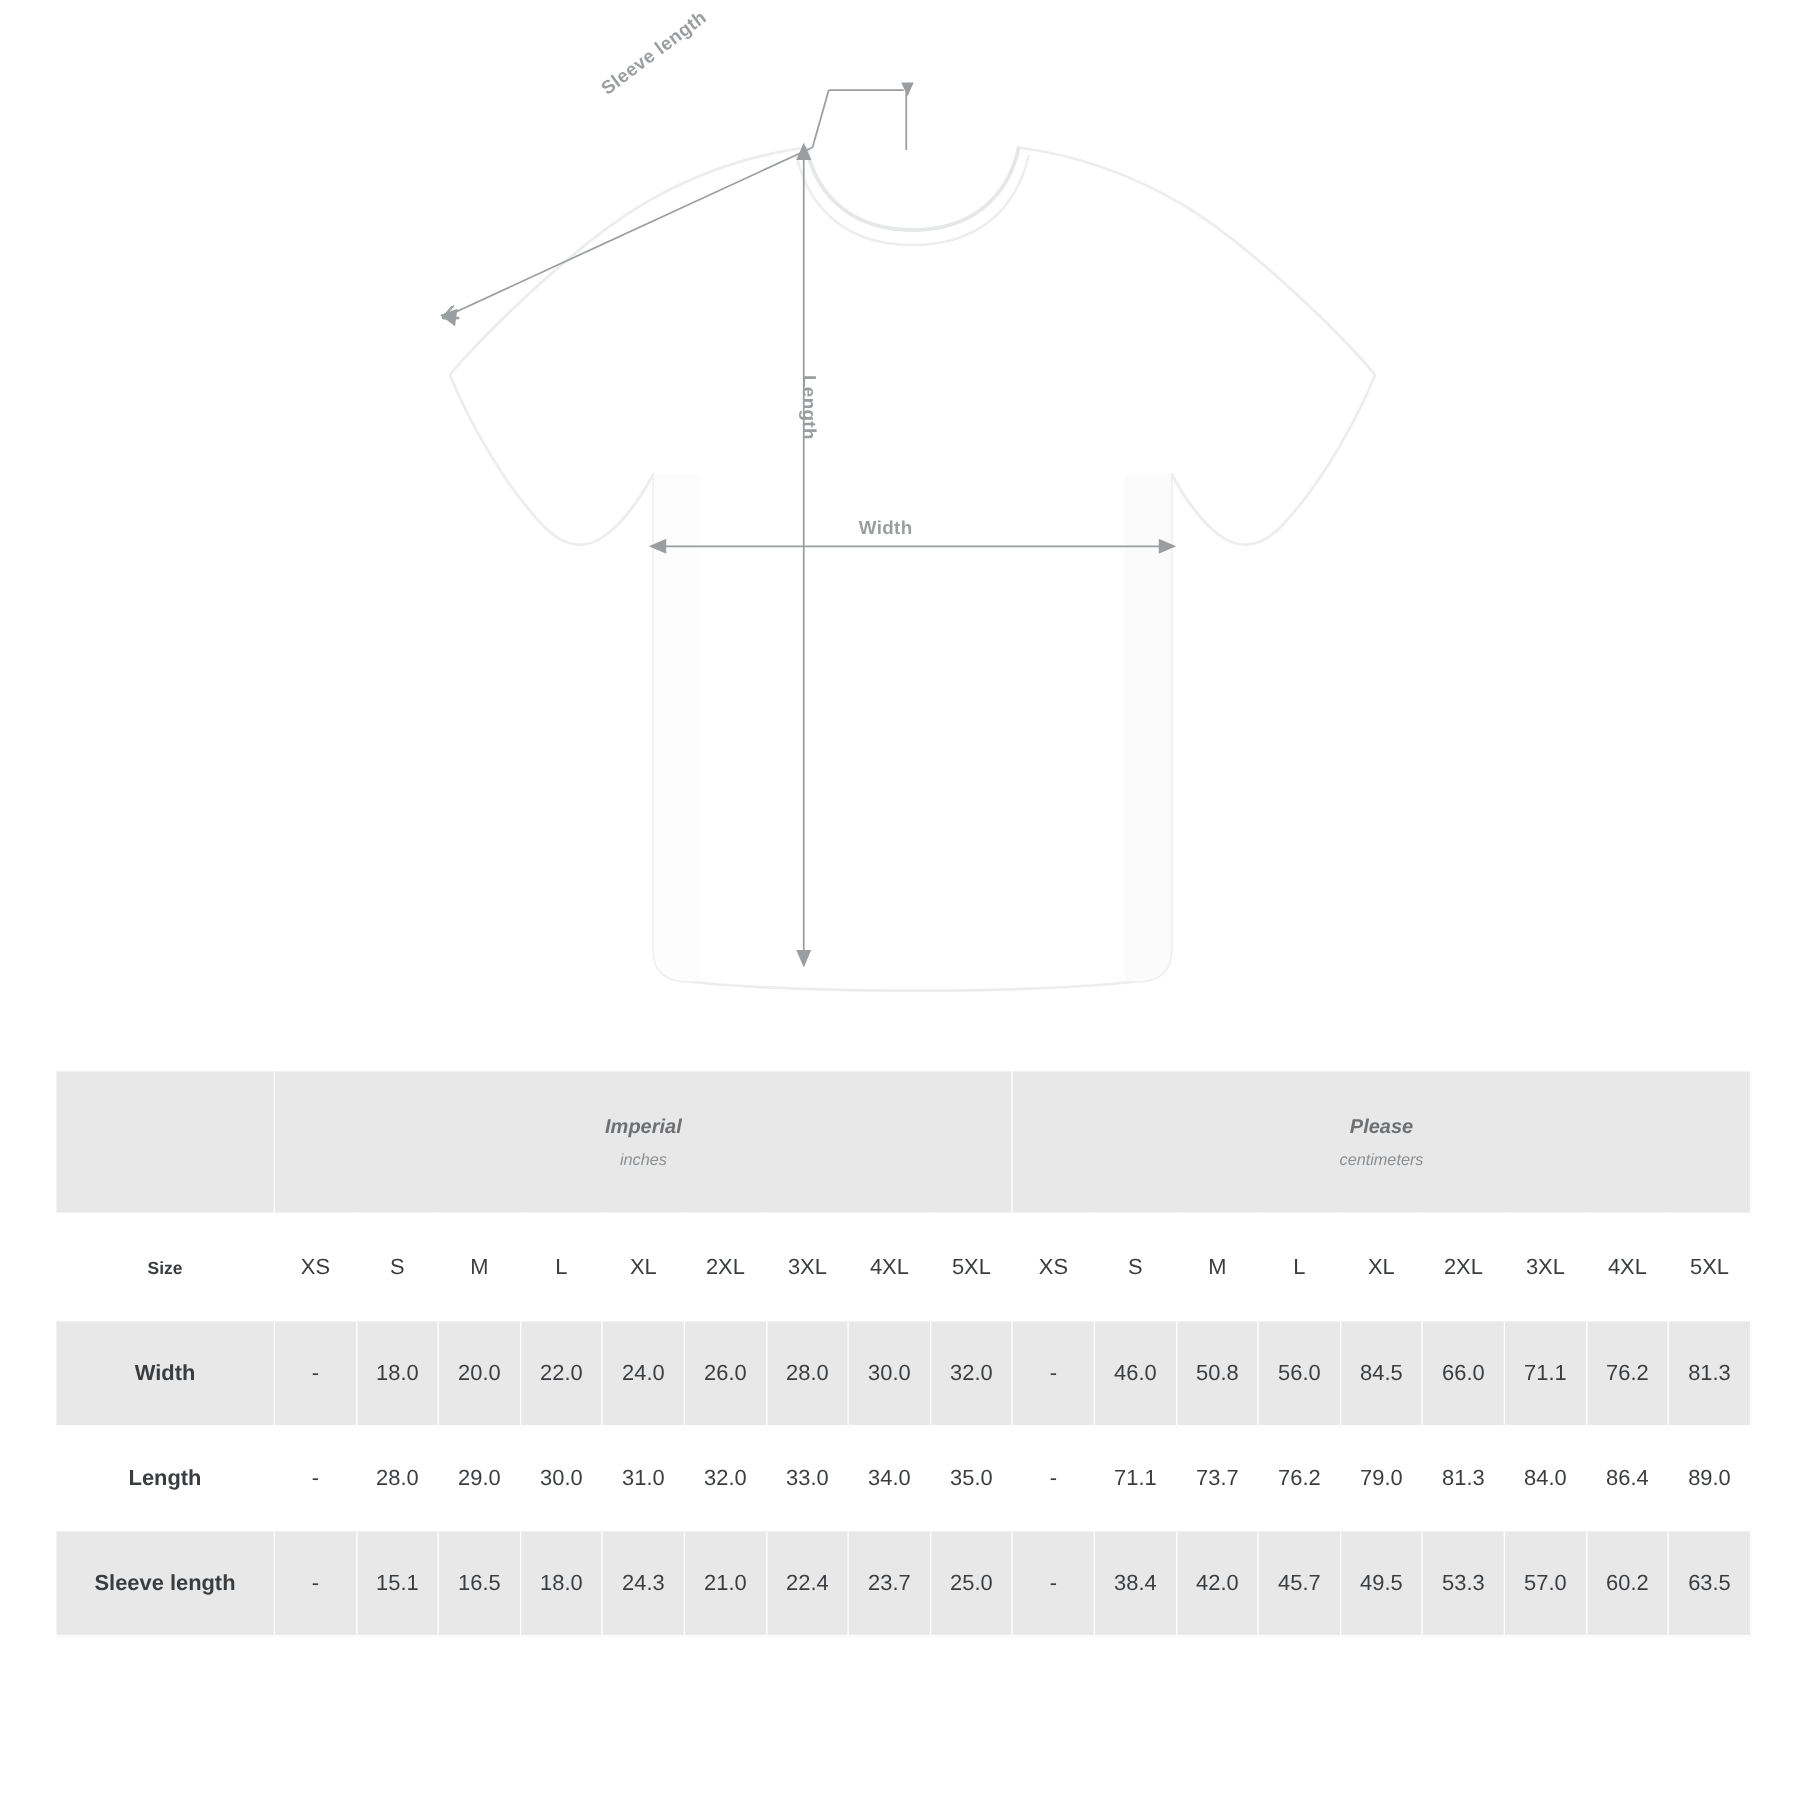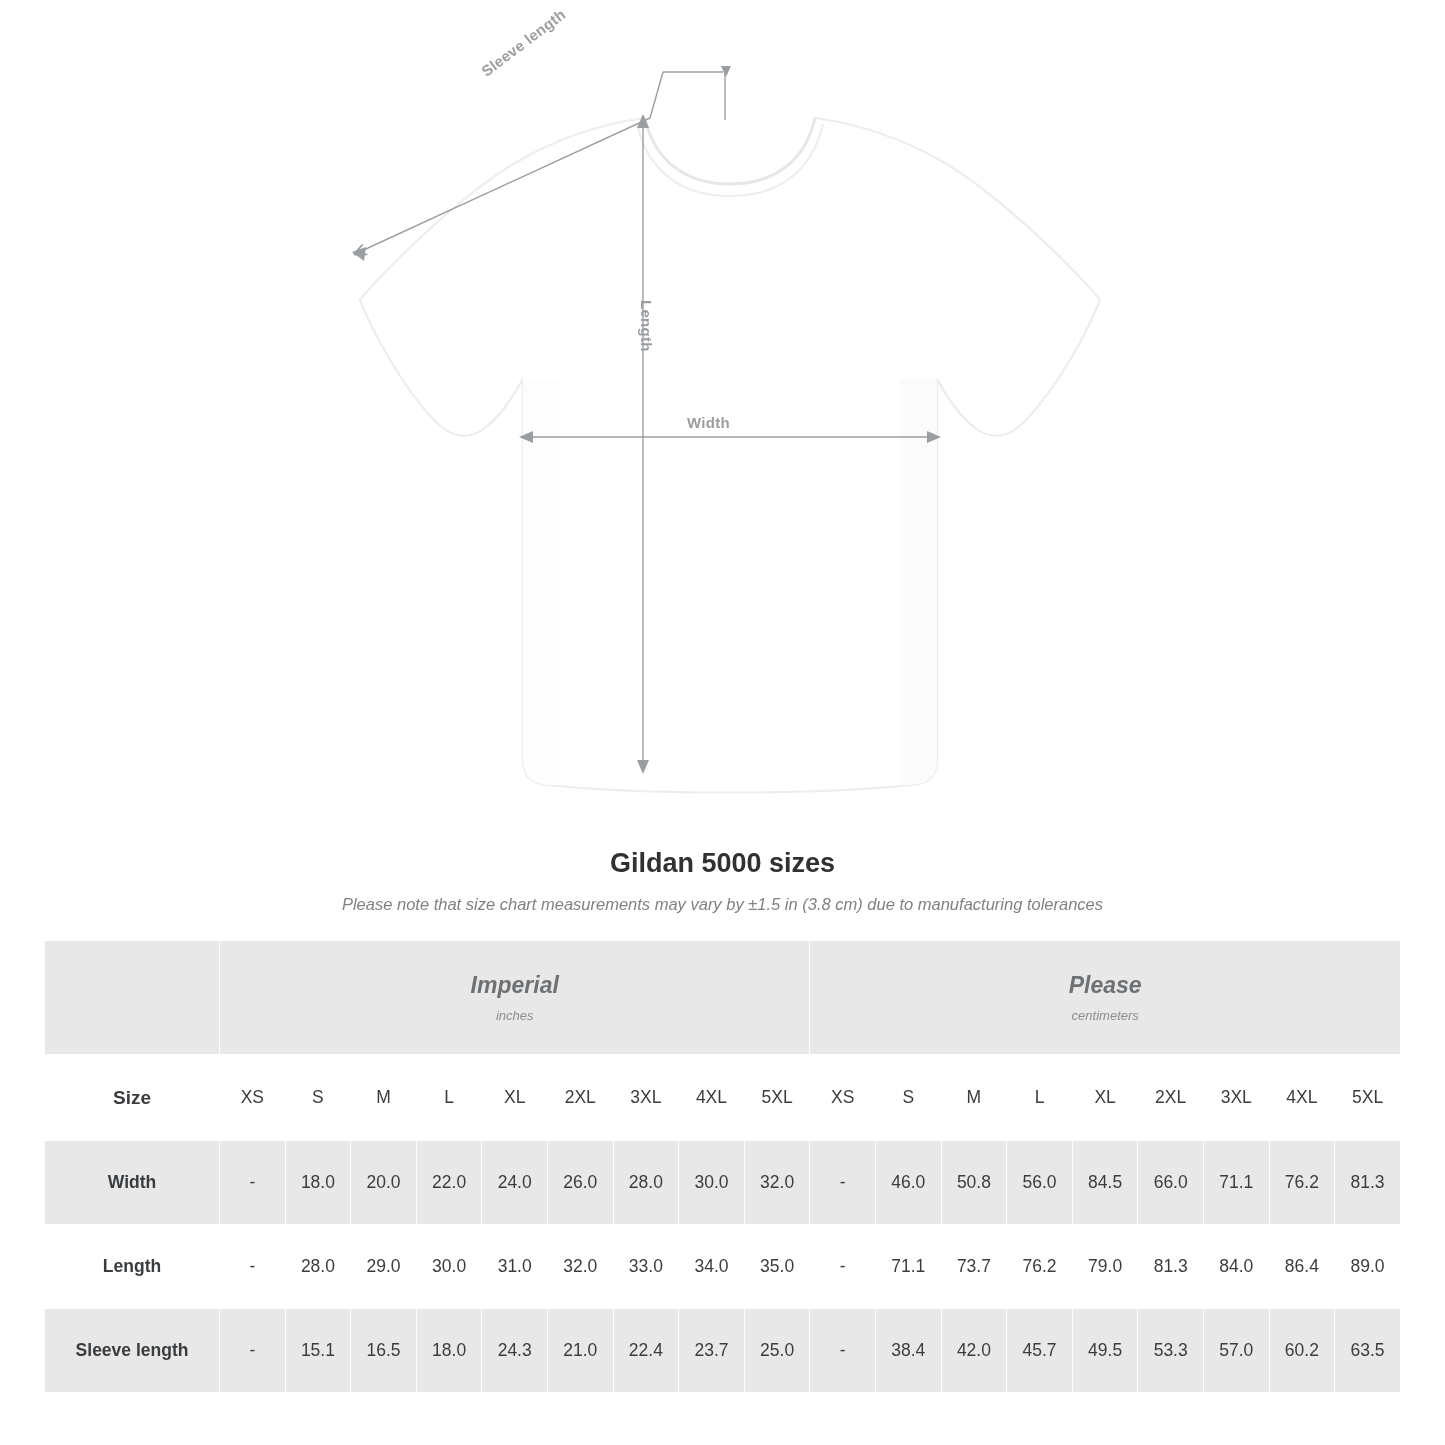--- a/index.html
+++ b/index.html
@@ -81,42 +81,42 @@
     font-weight: normal;
   }
 
   
   .unit-row td {
     background: #e8e8e8;
     height: 114px;
     padding: 0;
   }
   .unit-name {
-    font-size: 23px;
+    font-size: 16px;
     font-style: italic;
     font-weight: bold;
     color: #6e7174;
   }
   .unit-sub {
     font-size: 13px;
     font-style: italic;
     color: #8b8f92;
     margin-top: 9px;
   }
 
   
   .head-row td {
     background: #ffffff;
     height: 86px;
     font-size: 17.5px;
     color: #3a3d40;
   }
   .head-row td.rowhead {
     font-weight: bold;
-    font-size: 19px;
+    font-size: 14px;
   }
   .head-row td.sizecell { font-weight: normal; }
 
   
   .data-row td {
     height: 84px;
     font-size: 17.5px;
     color: #3a3d40;
   }
   .data-row.shade td { background: #e8e8e8; }
@@ -199,24 +199,20 @@
         <path d="M 519,437 L 533,431 L 533,443 Z" fill="#9b9ea1"></path>
         <path d="M 941,437 L 927,431 L 927,443 Z" fill="#9b9ea1"></path>
       </g>
     </svg>
 
     <div class="dim-label" id="sleeve-label">Sleeve length</div>
     <div class="dim-label" id="length-label">Length</div>
     <div class="dim-label" id="width-label">Width</div>
   </div>
 
-  <div class="title-block">
-    <h1 class="chart-title">Gildan 5000 sizes</h1>
-    <div class="chart-note">Please note that size chart measurements may vary by ±1.5 in (3.8 cm) due to manufacturing tolerances</div>
-  </div>
 
   <div class="table-wrap">
     <table class="sizes">
       <colgroup>
         <col class="c-rowhead">
         <col class="c-val">
           <col class="c-val">
           <col class="c-val">
           <col class="c-val">
           <col class="c-val">

